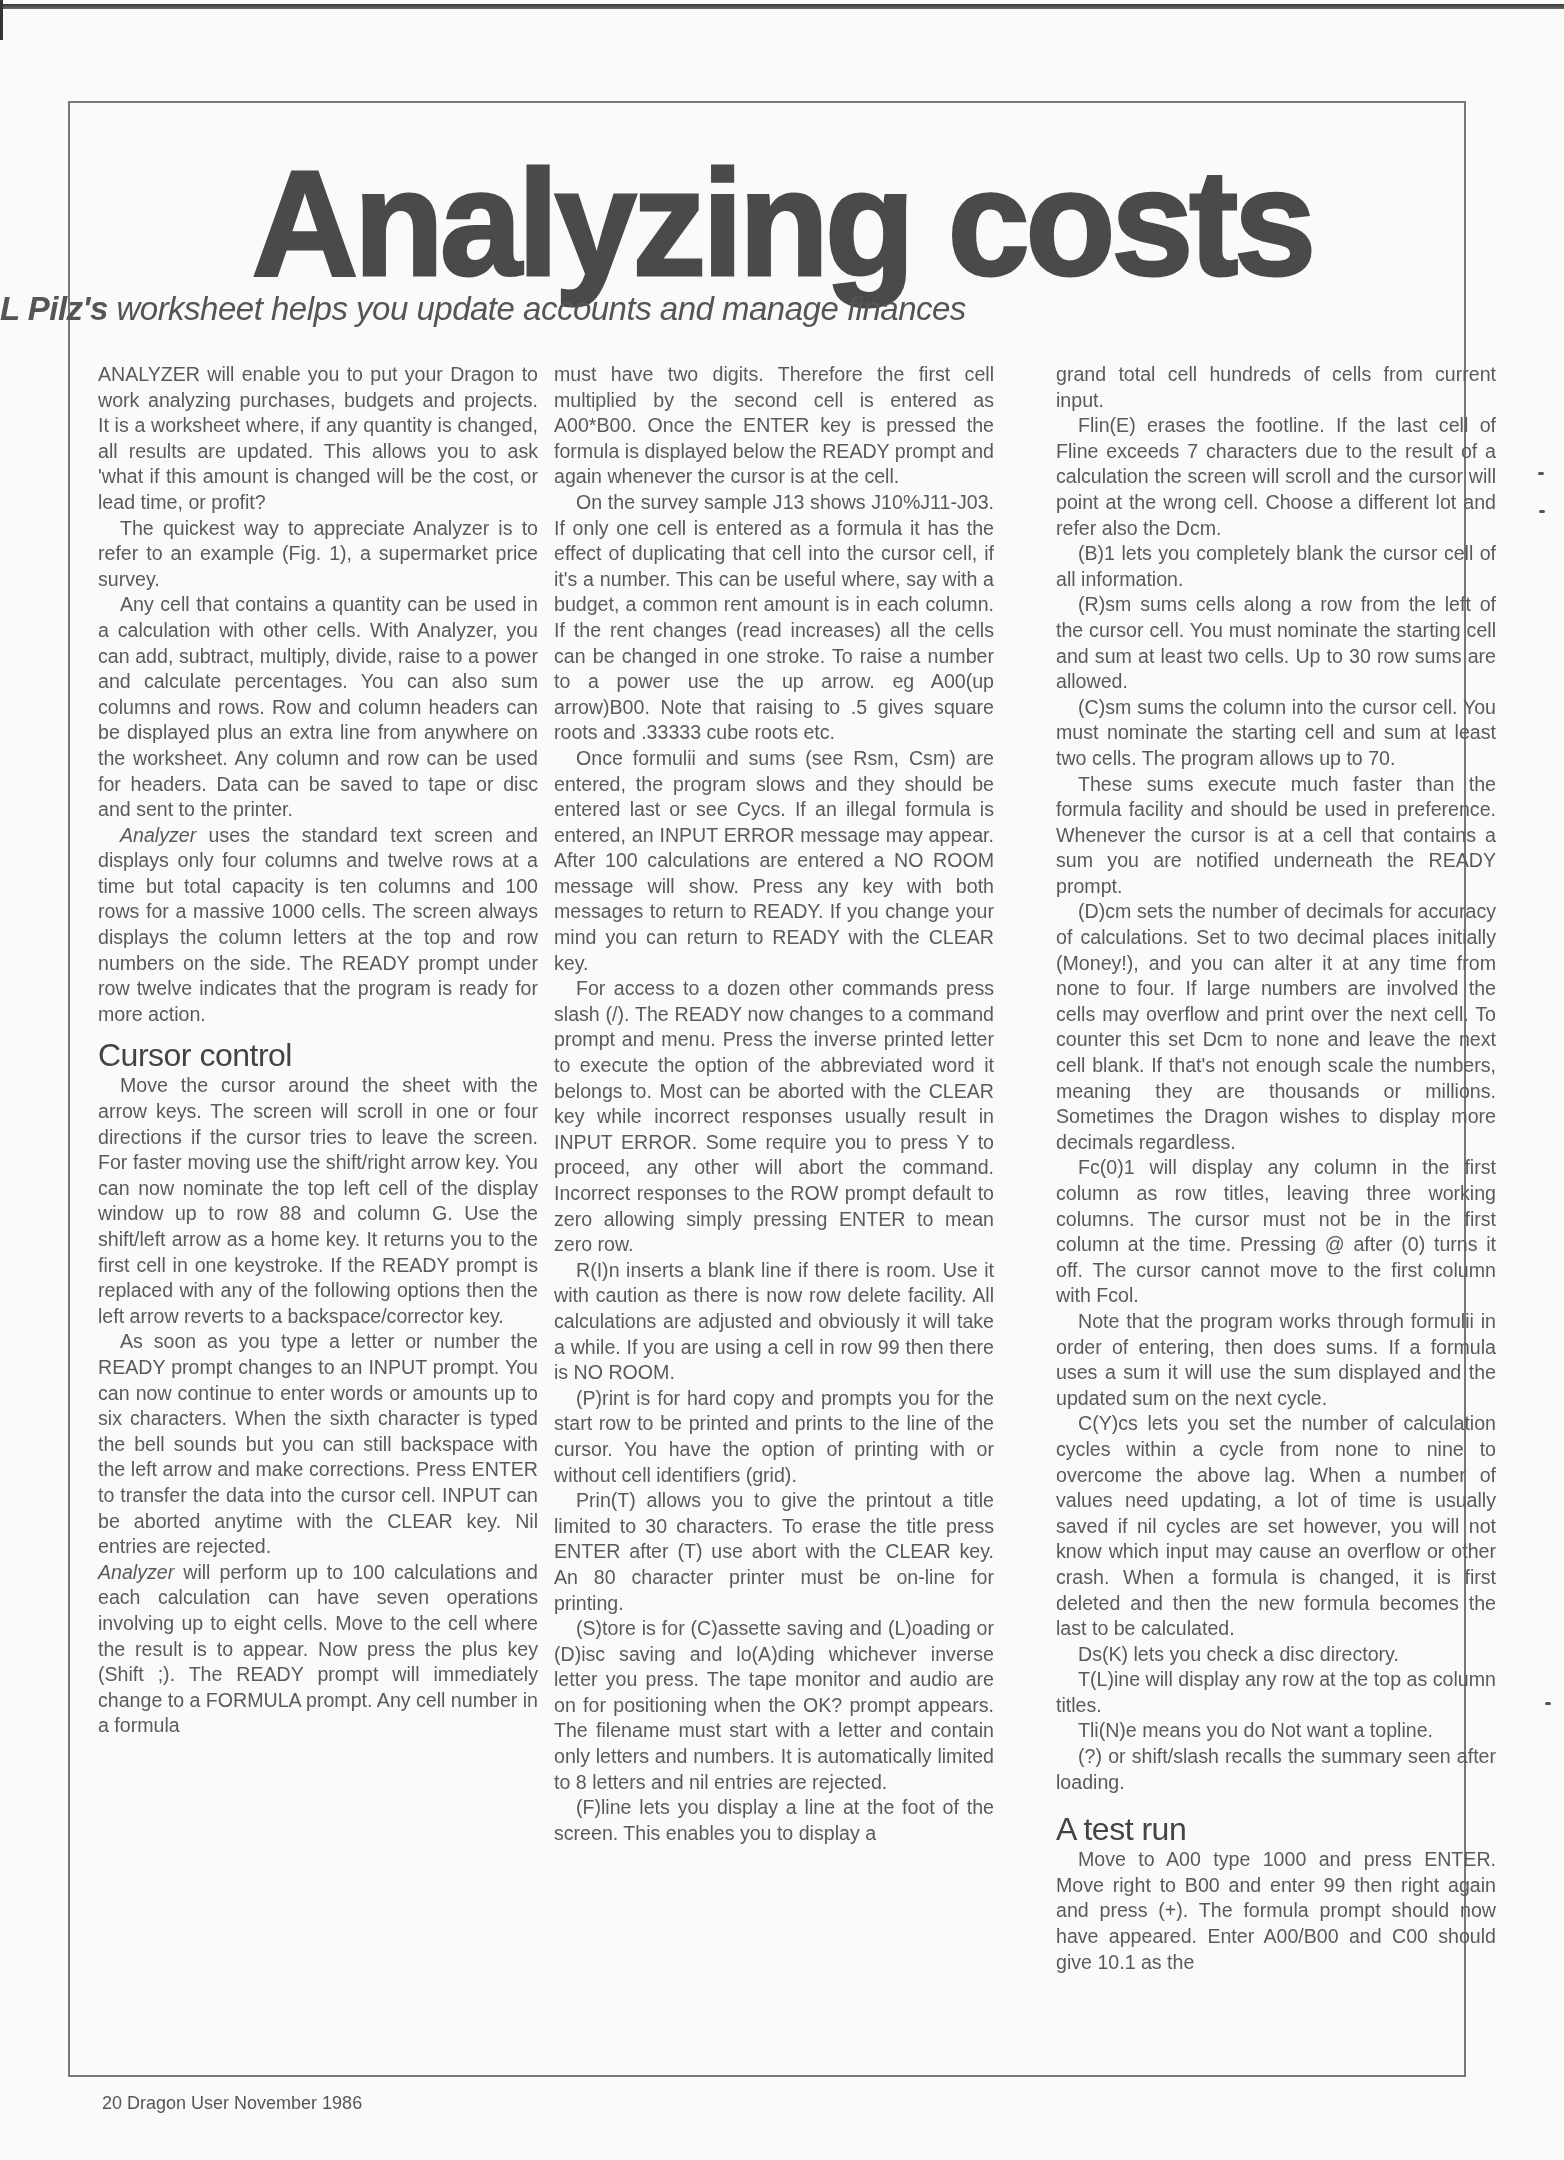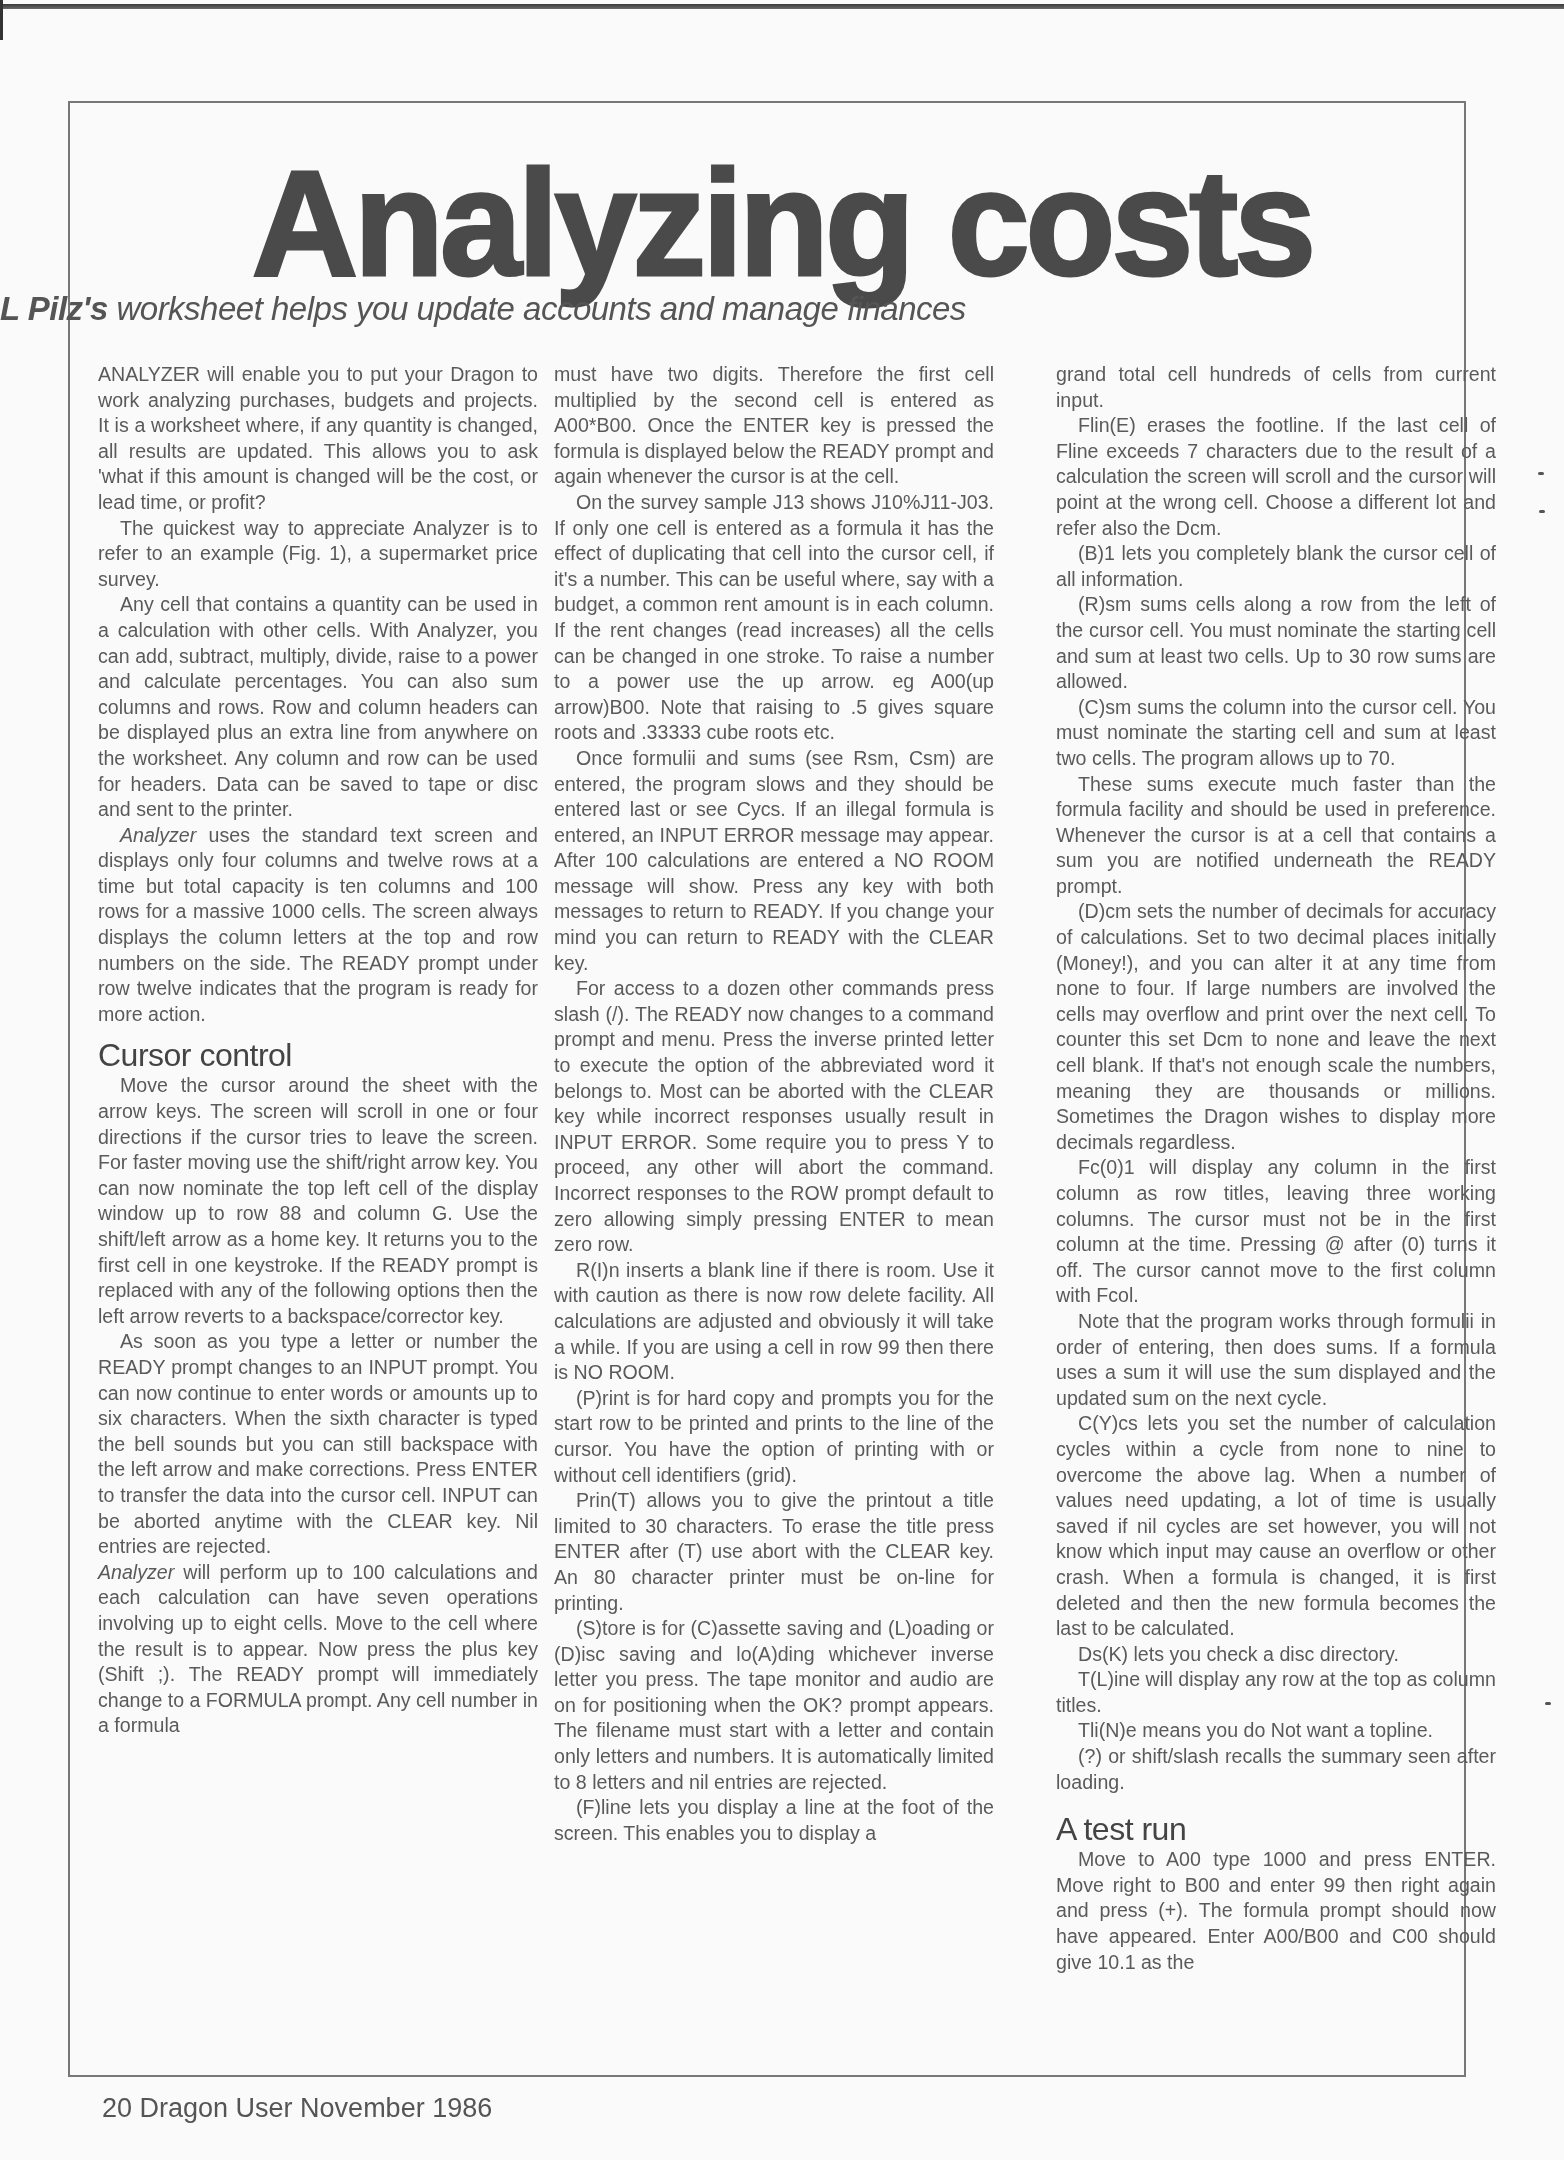--- a/index.html
+++ b/index.html
@@ -20,21 +20,21 @@
   .standfirst b { font-weight: bold; }
   .col { position: absolute; top: 362px; width: 440px; font-size: 19.6px; line-height: 25.6px;
     text-align: justify; color: #5a5a5a; }
   .col p { margin: 0; text-indent: 22px; }
   .col p.noindent { text-indent: 0; }
   .col h2 { margin: 10px 0 0 0; font-size: 32px; font-weight: 400; color: #444; line-height: 36px; letter-spacing: -0.5px; }
   .col-1 { left: 98px; }
   .col-2 { left: 554px; }
   .col-3 { left: 1056px; }
   .col-3 h2 { margin-top: 16px; }
-  .footer { position: absolute; left: 102px; top: 2093px; font-size: 27px; color: #555; }
+  .footer { position: absolute; left: 102px; top: 2093px; font-size: 18px; color: #555; }
   .dot { position: absolute; width: 6px; height: 3px; background: #555; border-radius: 2px; }
 </style>
 </head>
 <body>
 
 <div class="scan-edge-top"></div>
 <div class="scan-edge-left"></div>
 
 <div class="frame"></div>
 

